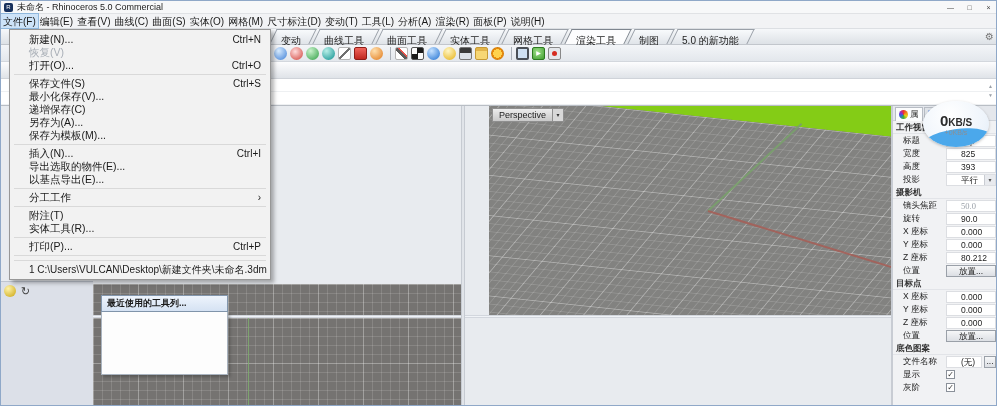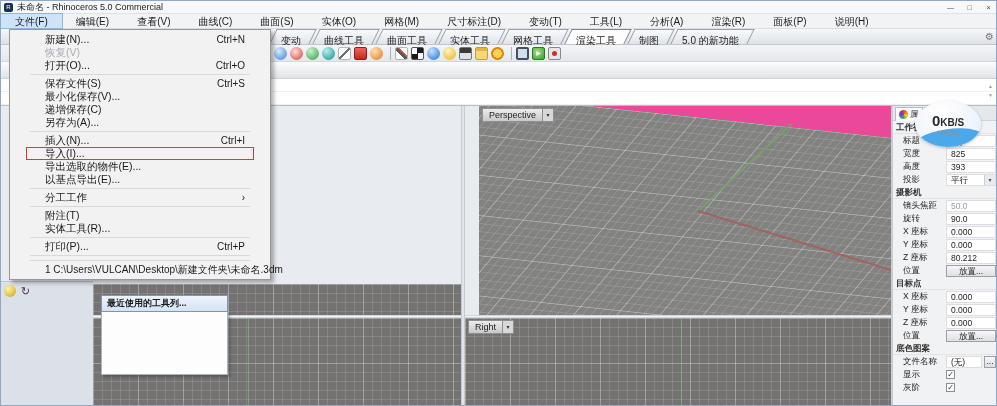--- a/index.html
+++ b/index.html
@@ -13,21 +13,21 @@
   .titlebar { position:absolute; left:0; top:0; width:997px; height:13px;
     background:#f7f8f9; border-bottom:1px solid #e0e2e5; display:flex; align-items:center; }
   .appicon { width:9px; height:9px; margin:0 4px 0 3px; background:#16305c; border-radius:2px;
     color:#fff; font-size:6px; line-height:9px; text-align:center; }
   .title-text { font-size:9px; color:#222; }
   .wincontrols { margin-left:auto; display:flex; height:13px; }
   .winbtn { width:19px; height:13px; font-size:7px; line-height:13px; text-align:center; color:#444; }
   
   .menubar { position:absolute; left:0; top:13px; width:997px; height:15px;
     background:#f2f3f5; border-bottom:1px solid #dcdfe3; display:flex; align-items:stretch; }
-  .mb-item { font-size:10px; line-height:15px; padding:0 14px; color:#1a1a1a; }
+  .mb-item { font-size:10px; line-height:15px; padding:0 2px; color:#1a1a1a; }
   .mb-item.open { background:#cde3f8; outline:1px solid #90b8dd; }
   
   .tabrow { position:absolute; left:0; top:28px; width:997px; height:16px;
     background:linear-gradient(#f6f8fa,#dde1e6); border-bottom:1px solid #c2c6cc;
     display:flex; align-items:flex-end; padding-left:272px; }
   .ttab { display:inline-block; height:15px; transform:skewX(-26deg);
     border:1px solid #9aa0a8; border-bottom:none; background:linear-gradient(#f8fafc,#e0e4e9);
     margin-right:3px; }
   .ttab > span { display:inline-block; transform:skewX(26deg); padding:0 9px;
     font-size:10px; line-height:15px; color:#222; white-space:nowrap; }
@@ -71,21 +71,21 @@
   
   .workspace { position:absolute; left:0; top:105px; width:997px; height:301px; background:#e8ebef; }
   .gridflat { background-color:#757371;
     background-image:
       linear-gradient(rgba(255,255,255,.13) 1px,transparent 1px),
       linear-gradient(90deg,rgba(255,255,255,.13) 1px,transparent 1px),
       linear-gradient(rgba(255,255,255,.22) 1px,transparent 1px),
       linear-gradient(90deg,rgba(255,255,255,.22) 1px,transparent 1px);
     background-size:9px 9px,9px 9px,45px 45px,45px 45px; }
   .vp { position:absolute; overflow:hidden; }
-  .vp-persp { left:478px; top:0; width:426px; height:209px; background:#ec4899; }
+  .vp-persp { left:488px; top:0; width:426px; height:209px; background:#84cc16; }
   .vp-right { left:464px; top:212px; width:426px; height:89px; }
   .vp-front { left:92px; top:212px; width:368px; height:89px; }
   .vp-top   { left:92px; top:178px; width:368px; height:31px; }
   .vdiv { position:absolute; left:460px; top:0; width:4px; height:301px;
     background:linear-gradient(90deg,#b9bec6,#eef1f5,#b9bec6); }
   .hdiv { position:absolute; left:92px; top:209px; width:798px; height:3px;
     background:linear-gradient(#c3c8d0,#f0f3f7,#c3c8d0); }
   .paneldiv { position:absolute; left:890px; top:0; width:2px; height:301px; background:#c8ccd3; }
   
   .plane { position:absolute; left:-80px; top:-20px; width:700px; height:400px;
@@ -119,21 +119,21 @@
   .dock-ico2 { font-size:11px; line-height:12px; color:#444; }
   
   .popup { position:absolute; left:100px; top:294px; width:127px; z-index:40; }
   .popup-head { height:17px; background:linear-gradient(#eef4fc,#d5e2f3); border:1px solid #8296ad;
     font-size:9px; font-weight:bold; line-height:15px; padding-left:5px; color:#1a1a1a; white-space:nowrap; }
   .popup-body { height:63px; background:#fdfdfd; border:1px solid #aab4c0; border-top:none;
     box-shadow:2px 2px 3px rgba(0,0,0,.25); }
   
   .menu { position:absolute; left:8px; top:28px; width:262px; z-index:100;
     background:#f2f2f2; border:1px solid #979797; box-shadow:3px 3px 4px rgba(0,0,0,.3);
-    padding:3px 16px; }
+    padding:3px 0; }
   .mi { position:relative; height:13px; display:flex; align-items:center;
     padding:0 9px 0 19px; font-size:10.5px; line-height:13px; color:#1a1a1a; }
   .mi .ml { white-space:nowrap; }
   .mi .ms { margin-left:auto; color:#1a1a1a; font-size:10px; }
   .mi.disabled .ml { color:#a8aeb6; }
   .mi.redbox { outline:1.5px solid #e03a2f; outline-offset:-1px; }
   .msep { height:5px; position:relative; }
   .msep::after { content:""; position:absolute; left:4px; right:4px; top:2px; height:1px; background:#d9d9d9; }
   .mi.recent { font-size:10px; }
   
@@ -148,33 +148,33 @@
   .p-wheel { width:9px; height:9px; border-radius:50%;
     background:conic-gradient(#e33,#ee8c1a,#e8d218,#3fae3f,#2a6fd4,#8b2ad4,#e33); }
   .p-shield { width:9px; height:9px; border-radius:2px;
     background:linear-gradient(135deg,#3a6fd8 50%,#d43a34 50%); }
   .p-mon { width:10px; height:8px; background:#dfe9f4; border:2px solid #555b63; }
   .psec { height:13px; line-height:13px; font-weight:bold; padding-left:3px;
     border-bottom:1px solid #e2e4e8; color:#333; }
   .prow { display:flex; align-items:center; height:13px; padding-left:10px; }
   .plab { width:43px; white-space:nowrap; }
   .pval { flex:1; height:12px; line-height:11px; background:#fff; border:1px solid #dcdee2;
-    padding-left:4px; margin-right:2px; white-space:nowrap; position:relative; }
-  .pval.gray { color:#9aa0a8; }
+    padding-left:14px; margin-right:2px; white-space:nowrap; position:relative; }
+  .pval.gray { color:#9aa0a8;font-family:Liberation Serif, serif; }
   .pval .dd { position:absolute; right:0; top:0; width:11px; height:10px; background:#e8eaee;
     border-left:1px solid #c9ccd2; text-align:center; font-size:6px; line-height:10px; color:#555; }
   .pbtn { flex:1; height:12px; line-height:11px; text-align:center;
     background:linear-gradient(#f6f7f8,#dcdfe4); border:1px solid #9aa0a8; margin-right:2px; }
   .pmore { width:12px; height:12px; line-height:9px; text-align:center;
     background:linear-gradient(#f6f7f8,#dcdfe4); border:1px solid #9aa0a8; margin-right:2px; }
   .pcheck { width:9px; height:9px; border:1px solid #8a9099; background:#fff;
     font-size:8px; line-height:8px; text-align:center; color:#333; }
   
   .bubble { position:absolute; left:926px; top:100px; width:70px; height:48px; z-index:60; }
-  .bubble-circle { position:absolute; right:16px; top:0; width:66px; height:46px; border-radius:50%;
+  .bubble-circle { position:absolute; right:8px; top:0; width:66px; height:46px; border-radius:50%;
     background:radial-gradient(circle at 40% 30%,#ffffff,#eef4fb 70%,#dfeaf6);
     box-shadow:0 1px 3px rgba(0,0,0,.25); overflow:hidden;
     display:flex; flex-direction:column; align-items:center; justify-content:center; }
   .bubble-circle::after { content:""; position:absolute; left:-6px; bottom:-16px; width:80px; height:34px;
     border-radius:50%; background:#2e9ae8; transform:rotate(-8deg); opacity:.85; }
   .bub-main { font-size:10px; font-weight:bold; color:#2b2b2b; z-index:2; }
   .bub-main::first-letter { font-size:15px; }
   .bub-sub { font-size:7px; color:#8a8f96; z-index:2; }
 </style>
 </head>
@@ -263,27 +263,20 @@
         <div class="plane-grid"></div>
       </div>
       <div class="gaxis-persp"></div>
       <div class="raxis-persp"></div>
       <div class="vlabelwrap">
         <div class="vlabel">Perspective</div>
         <div class="varrow">▾</div>
       </div>
     </div>
 
-    <div class="vp vp-right gridflat">
-      <div class="gaxis-v" style="left:216px;"></div>
-      <div class="vlabelwrap">
-        <div class="vlabel">Right</div>
-        <div class="varrow">▾</div>
-      </div>
-    </div>
 
     <div class="vp vp-front gridflat">
       <div class="gaxis-v" style="left:155px;"></div>
     </div>
 
     <div class="hdiv"></div>
     <div class="vdiv"></div>
     <div class="paneldiv"></div>
 
     <div class="dock">
@@ -411,27 +404,27 @@
       </div>
     <div class="mi">
         <span class="ml">最小化保存(V)...</span>
       </div>
     <div class="mi">
         <span class="ml">递增保存(C)</span>
       </div>
     <div class="mi">
         <span class="ml">另存为(A)...</span>
       </div>
+    <div class="mi">
+        <span class="ml">保存为模板(M)...</span>
+      </div>
     <div class="msep"></div>
     <div class="mi">
         <span class="ml">插入(N)...</span>
         <span class="ms">Ctrl+I</span>
-      </div>
-    <div class="mi redbox">
-        <span class="ml">导入(I)...</span>
       </div>
     <div class="mi">
         <span class="ml">导出选取的物件(E)...</span>
       </div>
     <div class="mi">
         <span class="ml">以基点导出(E)...</span>
       </div>
     <div class="msep"></div>
     <div class="mi">
         <span class="ml">分工工作</span>

